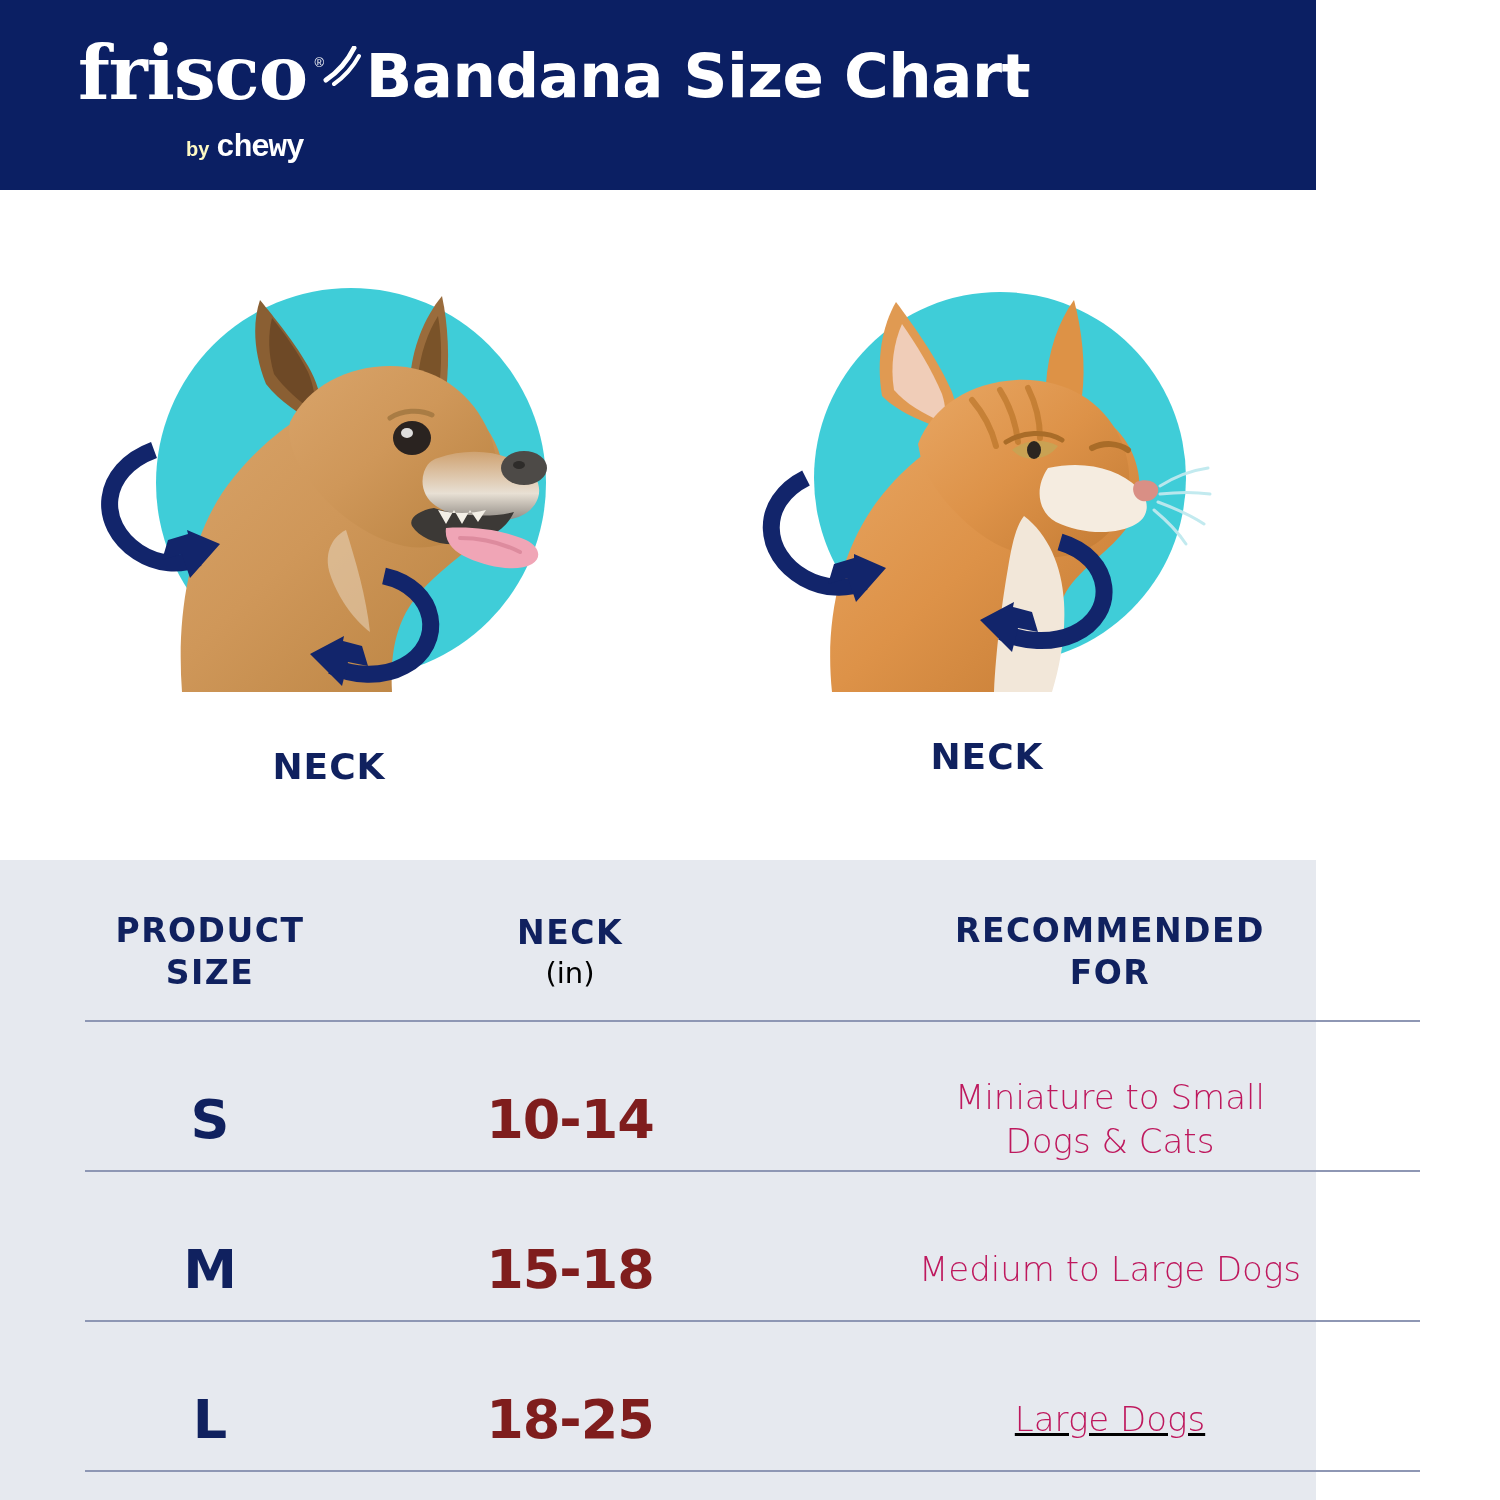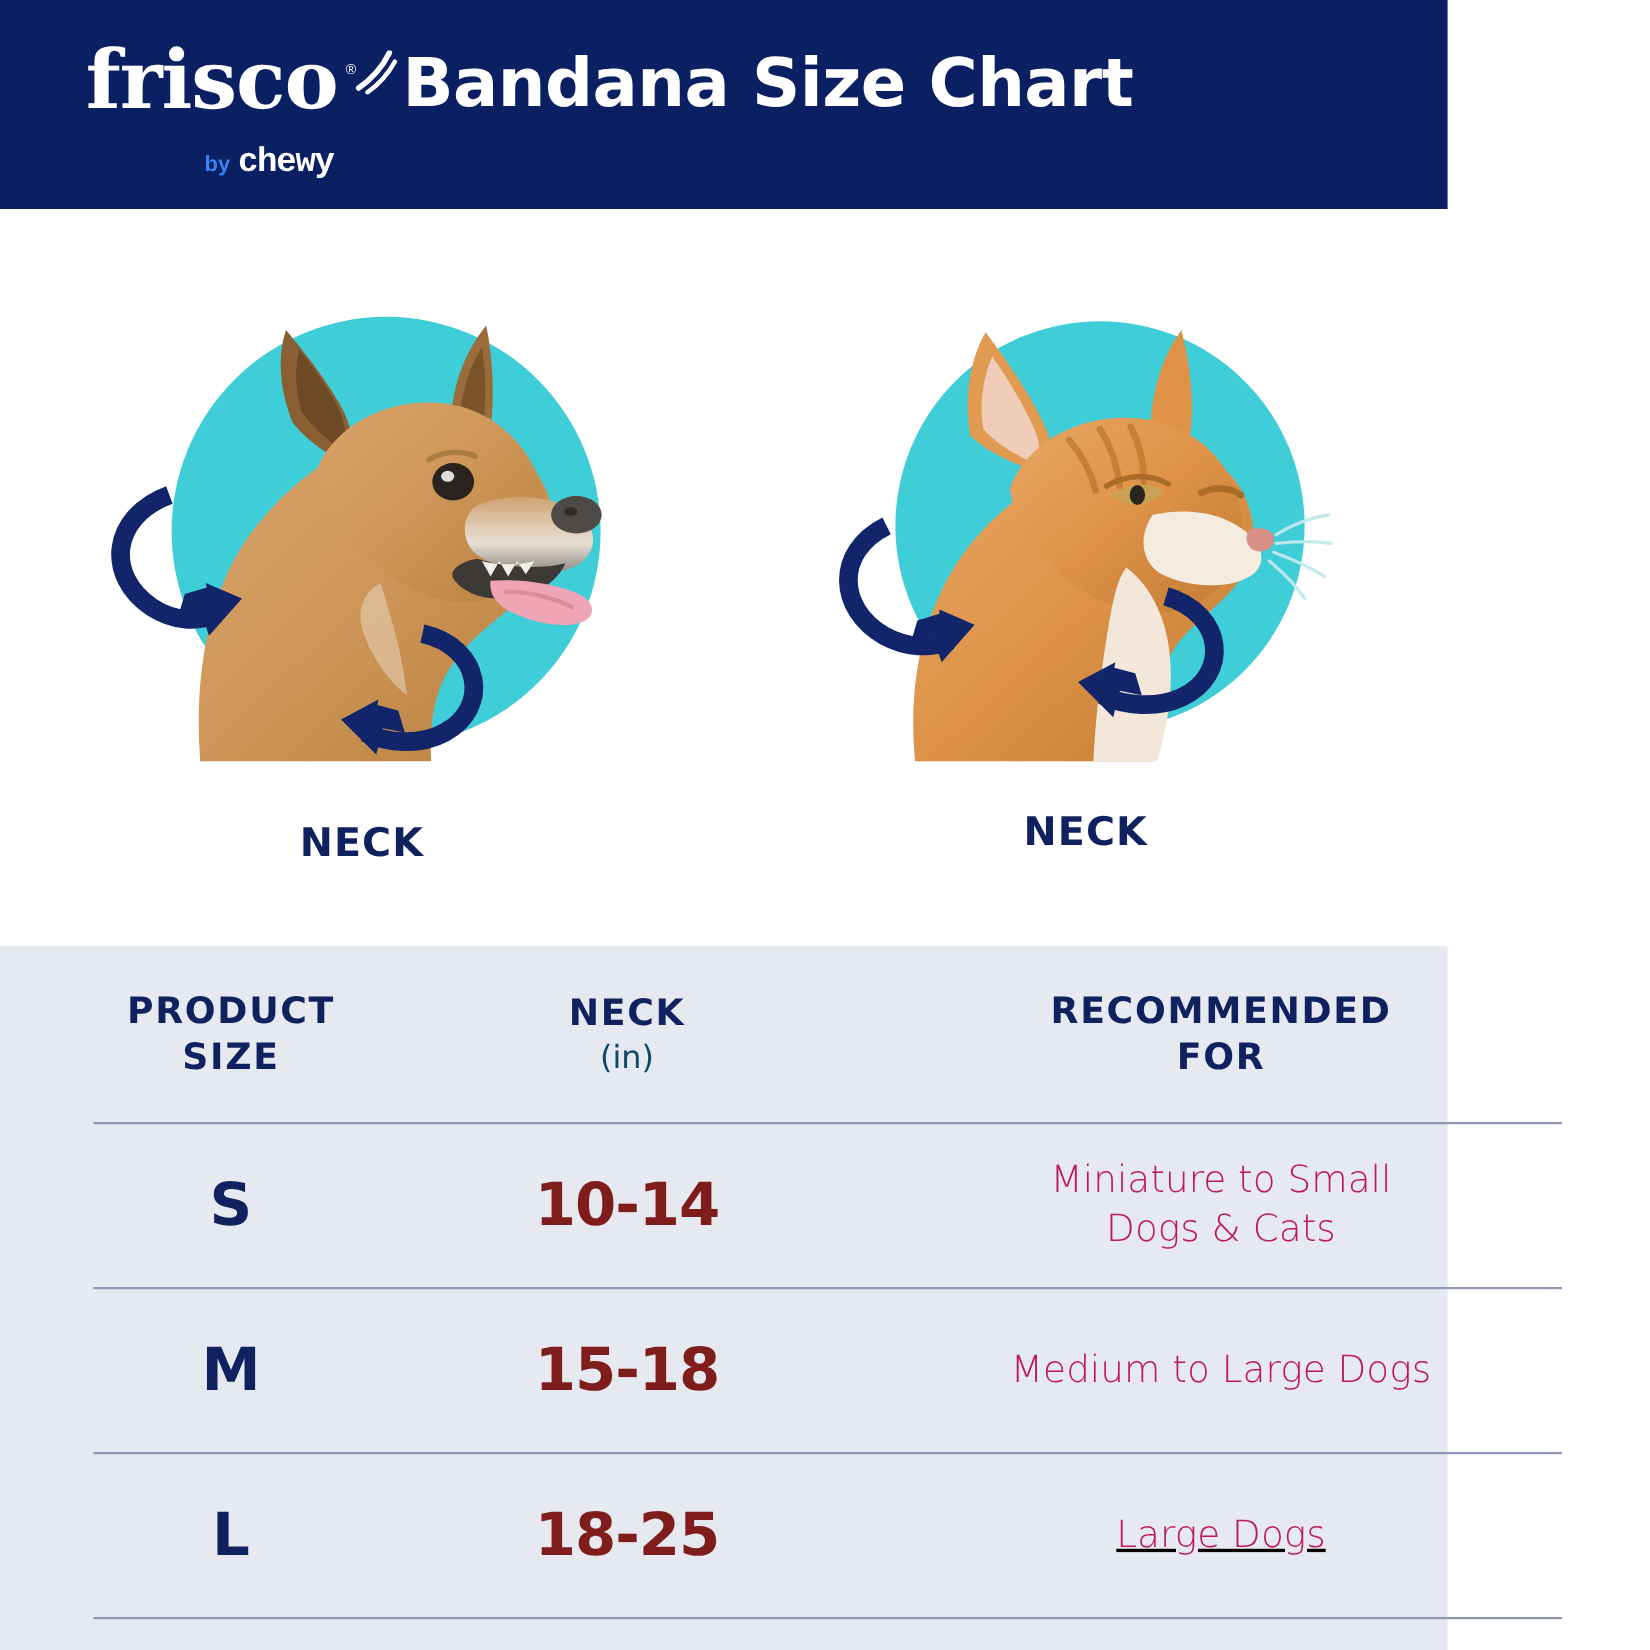--- a/index.html
+++ b/index.html
@@ -67,21 +67,21 @@
     position: absolute;
     left: 108px;
     top: 96px;
     display: flex;
     align-items: baseline;
     gap: 7px;
   }
   .logo-by {
     font-size: 20px;
     font-weight: 700;
-    color: #3b82f6;
+    color: #fef9c3;
     font-family: "Liberation Sans", sans-serif;
   }
   .logo-chewy {
     font-size: 31px;
     font-weight: 700;
     color: #ffffff;
     font-family: Liberation Mono, monospace;
     letter-spacing: -1.2px;
   }
   .header-title {
@@ -149,35 +149,35 @@
   .tbl {
     width: 1500px;
     border-collapse: collapse;
     table-layout: fixed;
   }
   .tbl col.c-size { width: 420px; }
   .tbl col.c-neck { width: 300px; }
   .tbl col.c-rec  { width: 780px; }
 
   .tbl th {
-    padding: 0;
+    padding: 12px;
     vertical-align: middle;
     text-align: center;
   }
   .hdr-row th { height: 160px; }
   .hdr-main {
     color: #10215f;
     font-size: 33px;
     font-weight: 700;
     font-family: "DejaVu Sans", sans-serif;
     letter-spacing: 1.5px;
     line-height: 42px;
   }
   .hdr-sub {
-    color: #0c4a6e;
+    color: #000000;
     font-size: 29px;
     font-weight: 400;
     font-family: "DejaVu Sans", sans-serif;
     line-height: 38px;
   }
   .hdr-sizecol .hdr-main { padding-left: 0; }
 
   .tbl td {
     padding: 0;
     vertical-align: middle;

